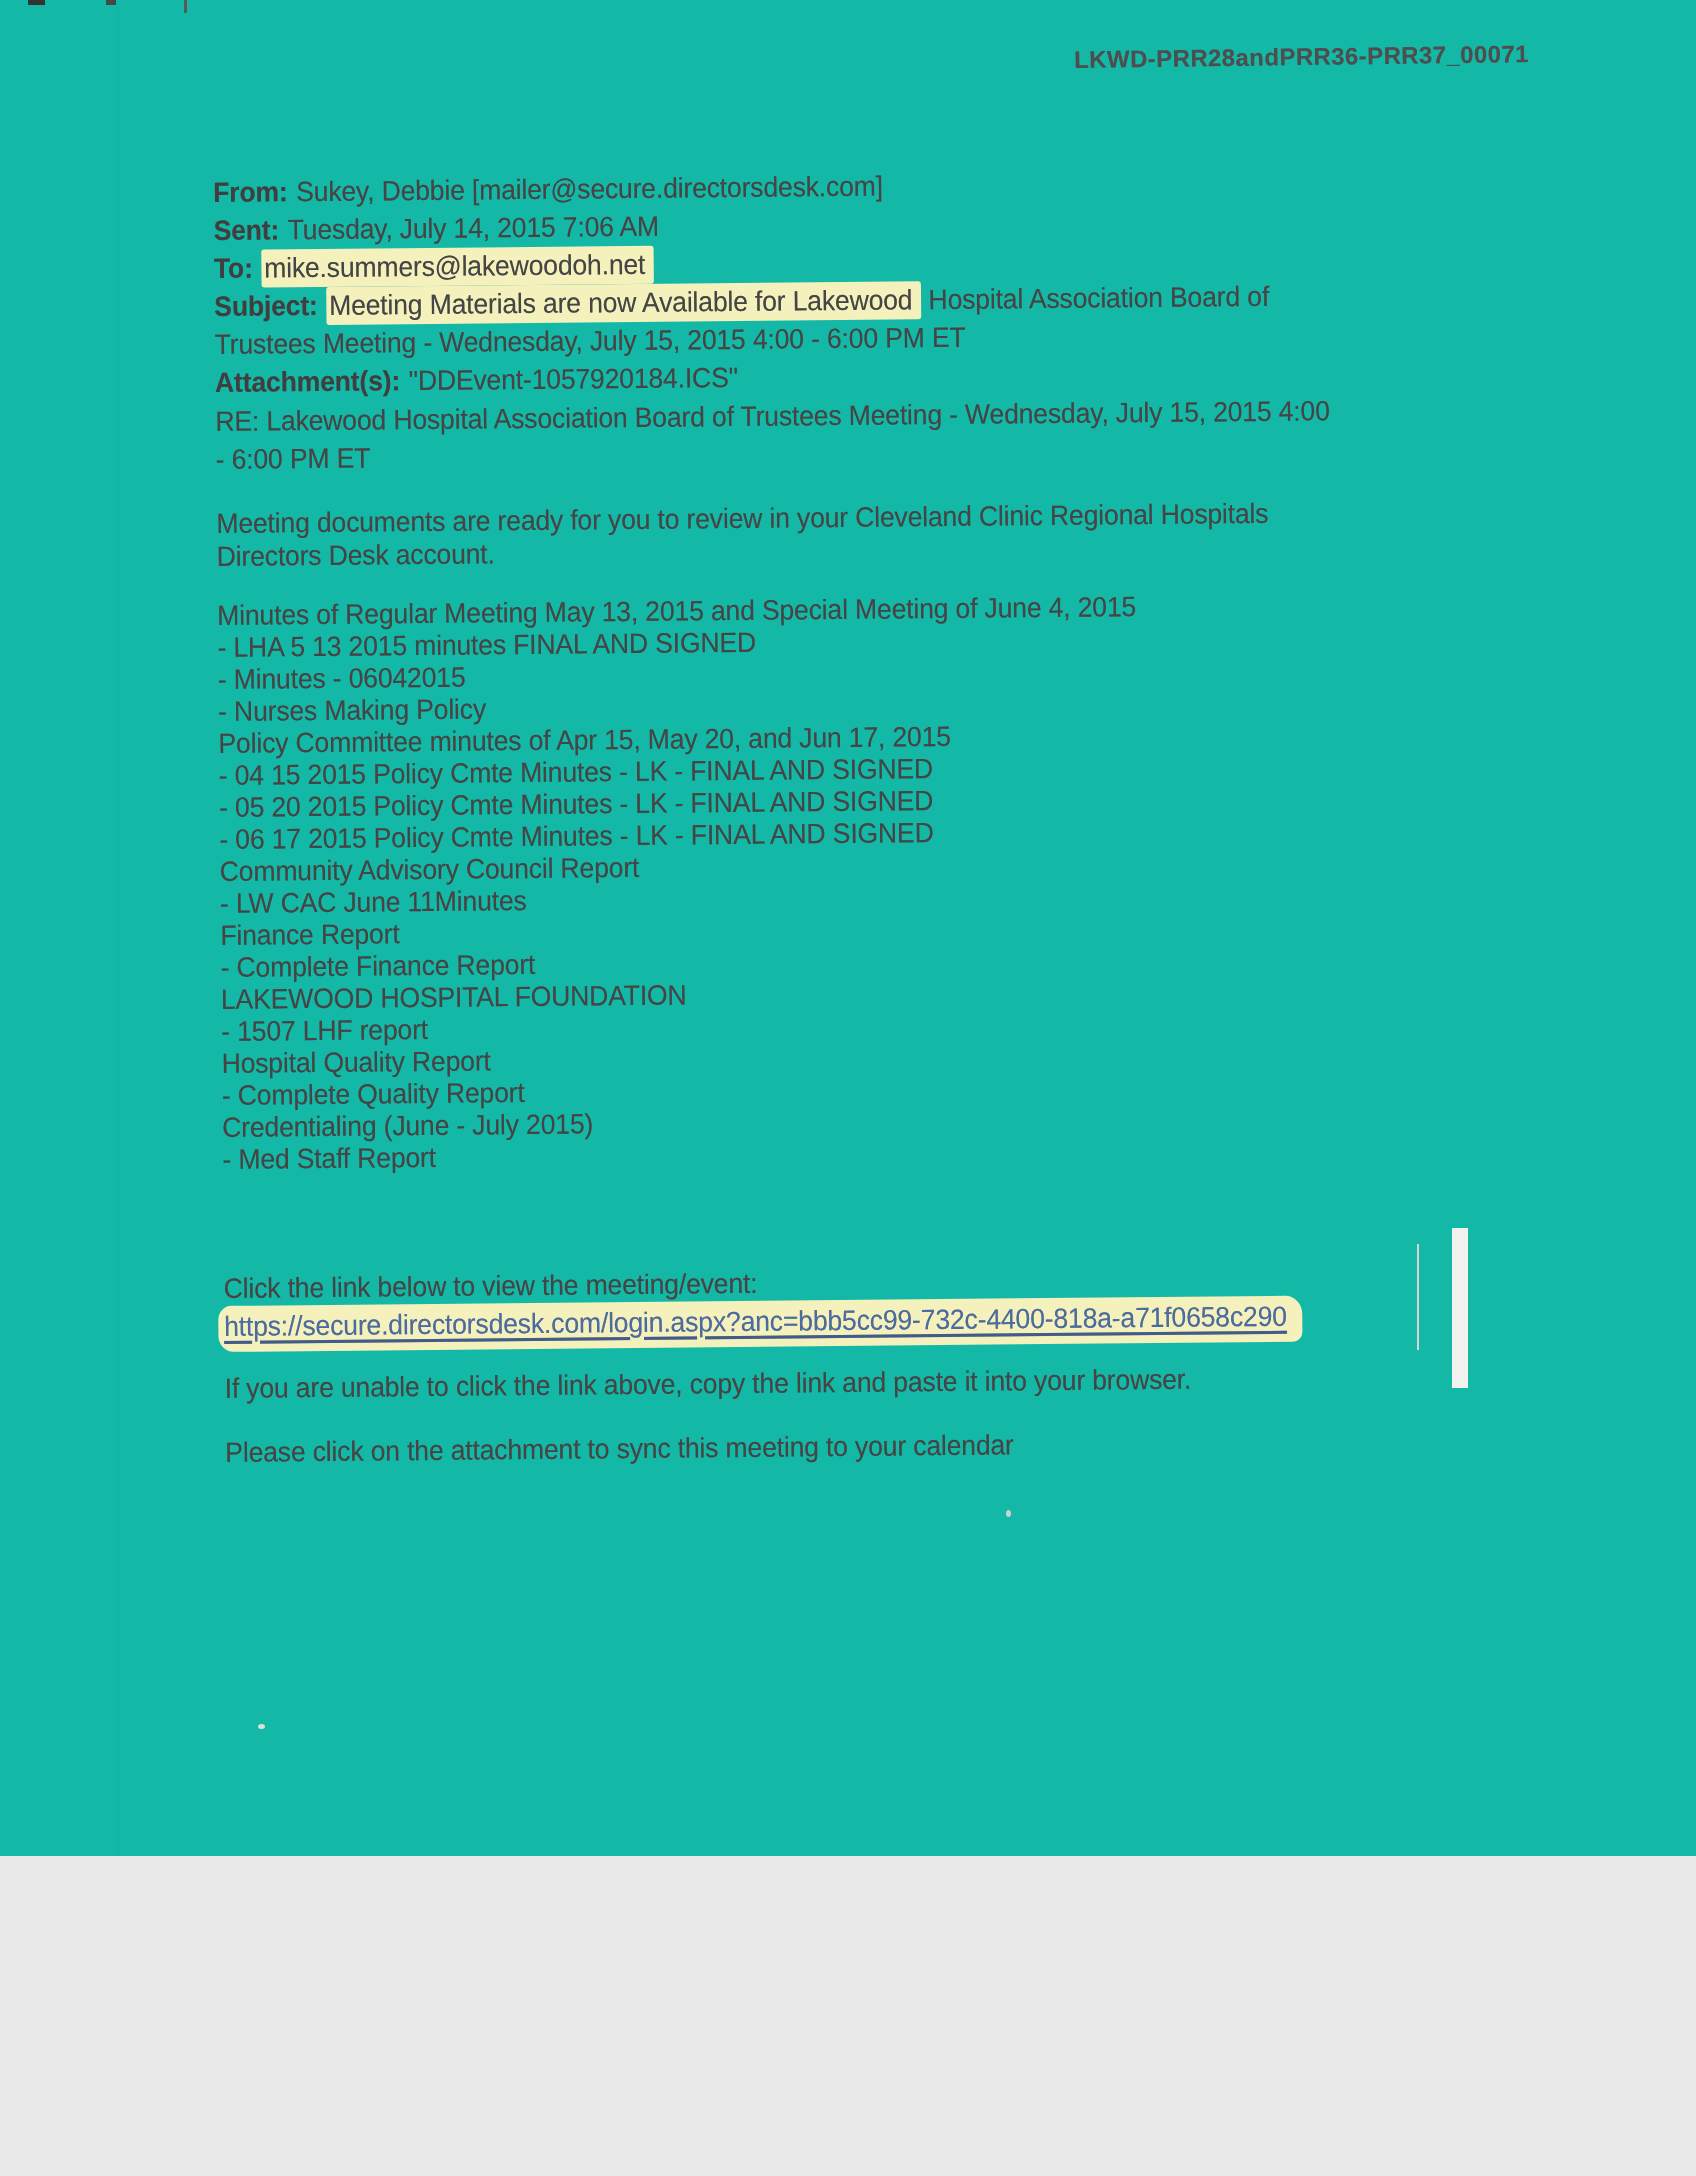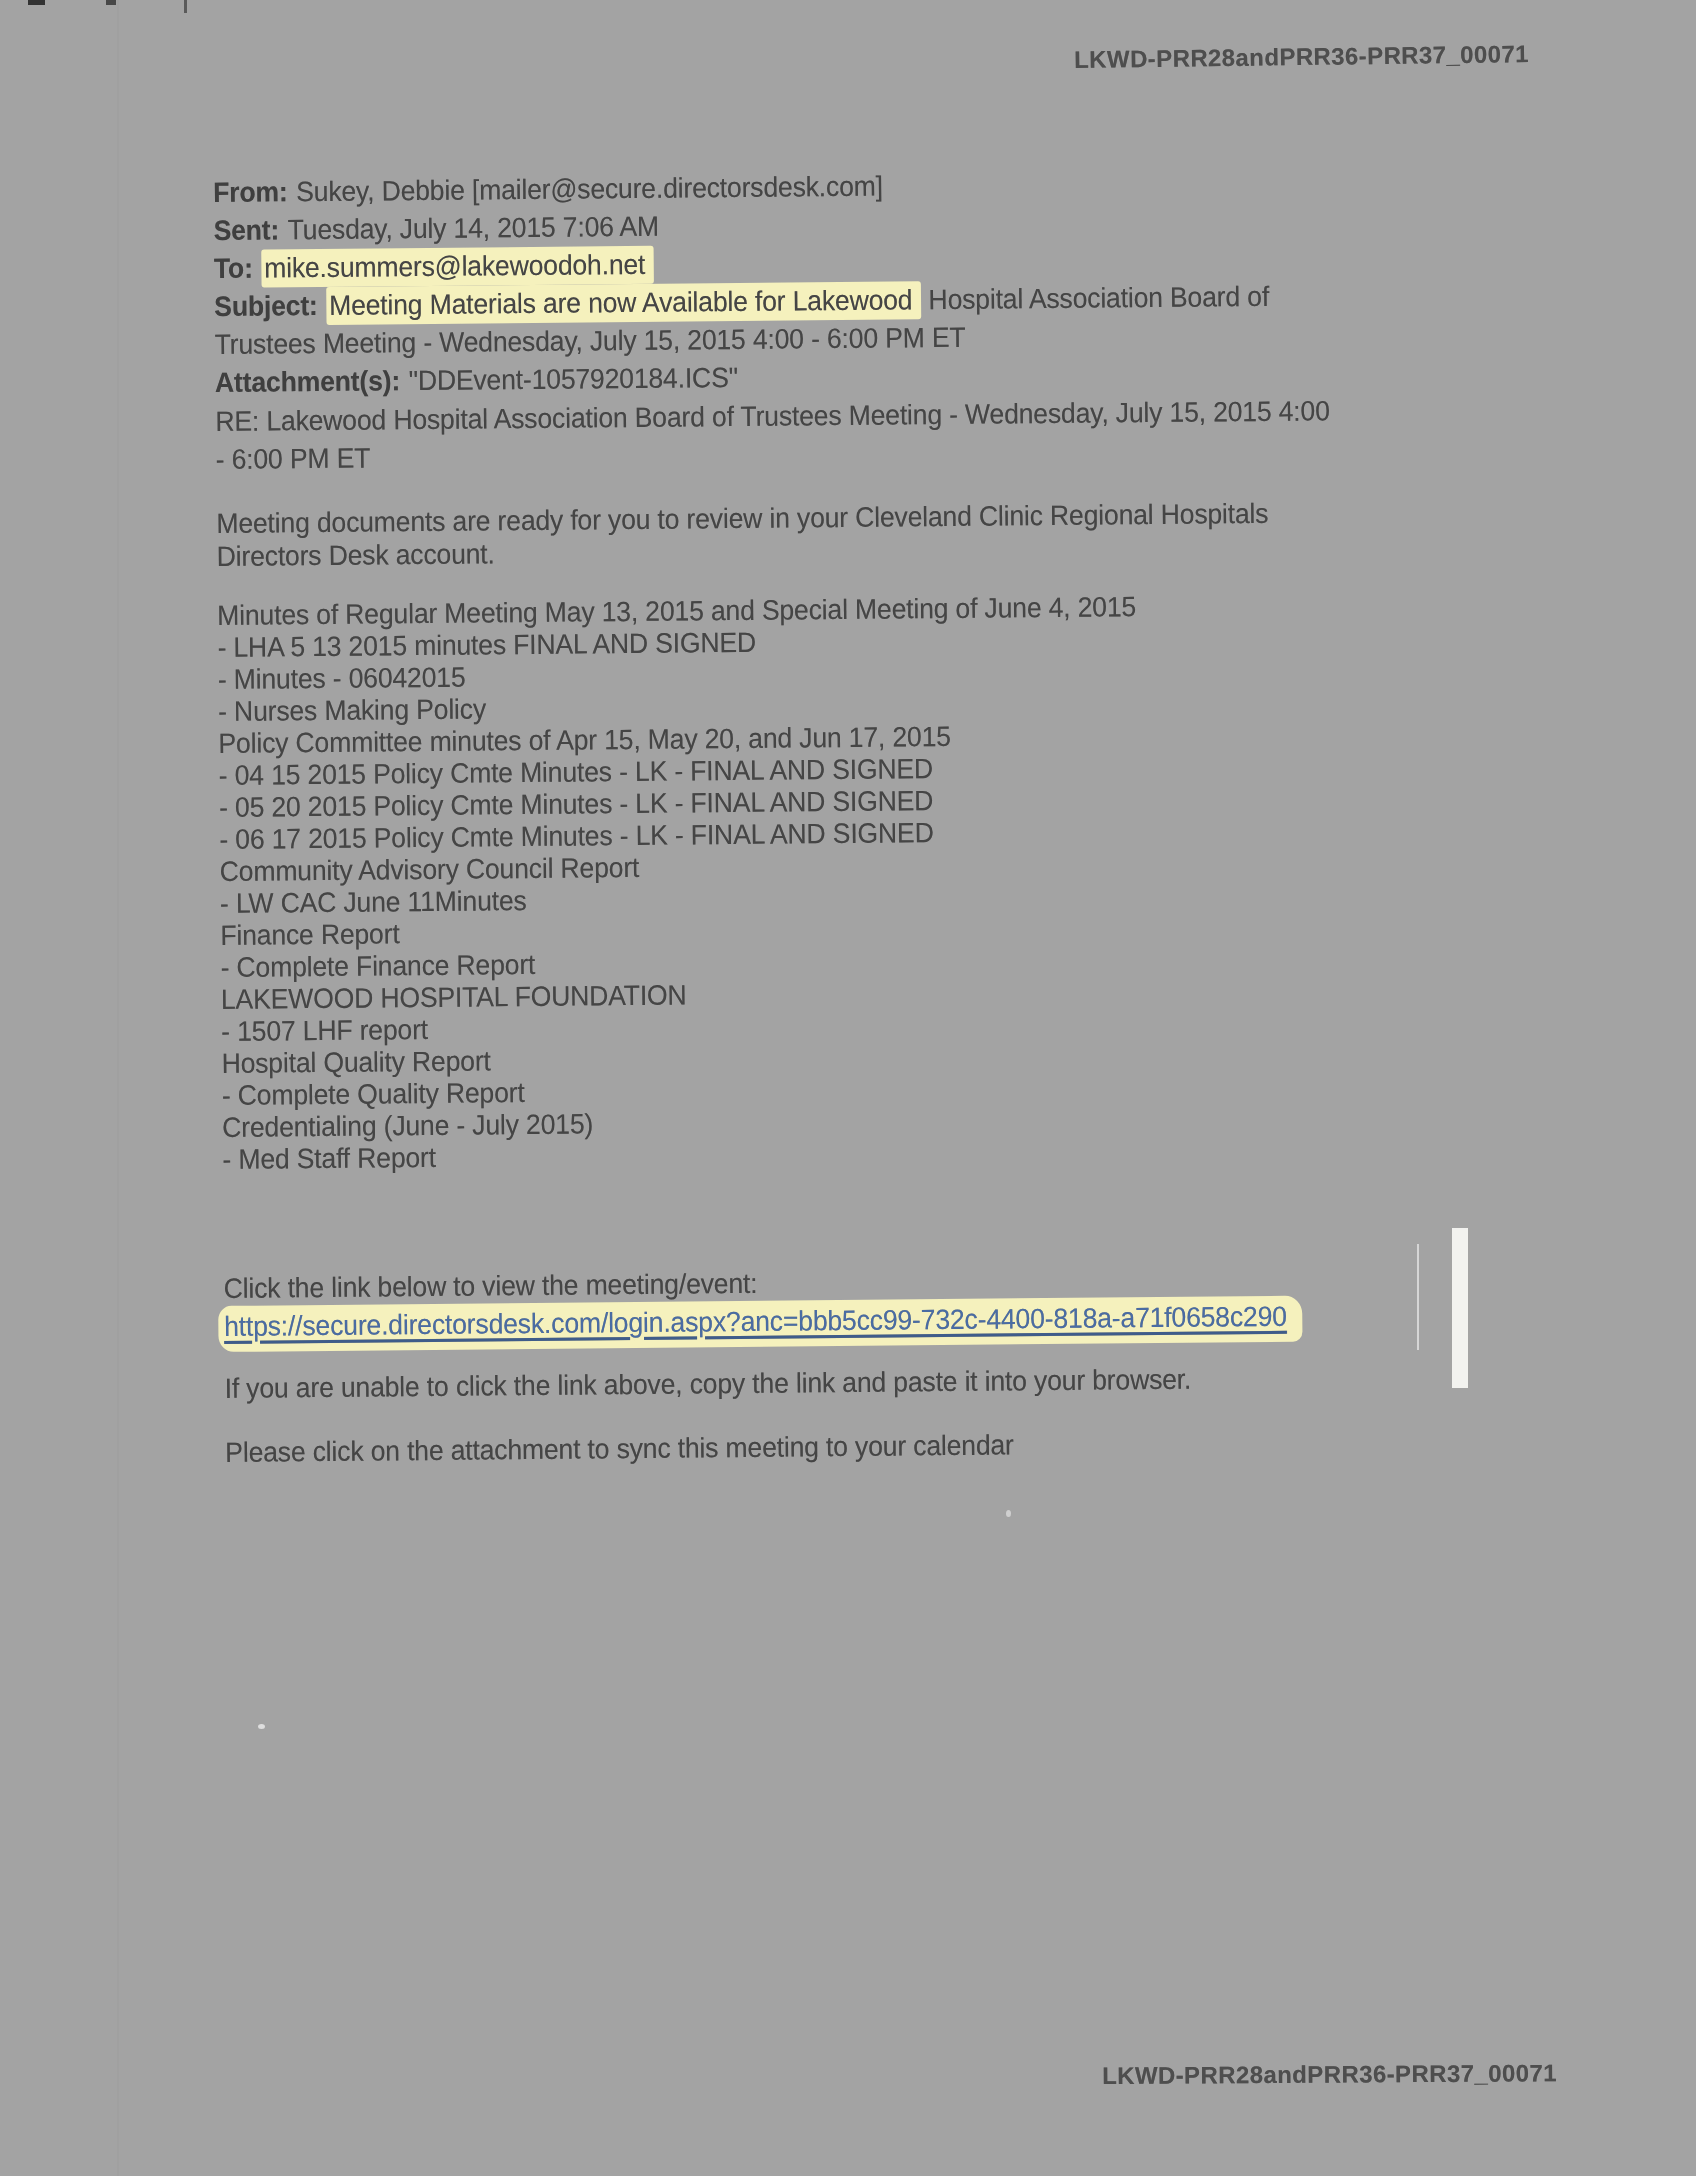--- a/index.html
+++ b/index.html
@@ -3,22 +3,22 @@
 <meta charset="utf-8">
 <style>
   :root{
     --hl: #f5f1bd;
     --link: #4a6ca3;
     --ink: #454545;
   }
   html,body{margin:0;padding:0;background:#e8e8e8;}
   .page{
     position:relative;
-    width:1696px;height:2176px;
-    background:#a3a3a3;
+    width:1696px;height:1856px;
+    background:#14b8a6;
     overflow:hidden;
     font-family:"Liberation Sans", sans-serif;
     color:var(--ink);
   }
   .blk{position:absolute;white-space:nowrap;}
   .bates{
     font-weight:700;font-size:24px;color:#4e4e4e;letter-spacing:.4px;
     text-shadow:0 0 .6px rgba(80,80,80,.55);
   }
   #bates-top{left:1074px;top:46px;transform:rotate(-0.75deg);transform-origin:left top;}

